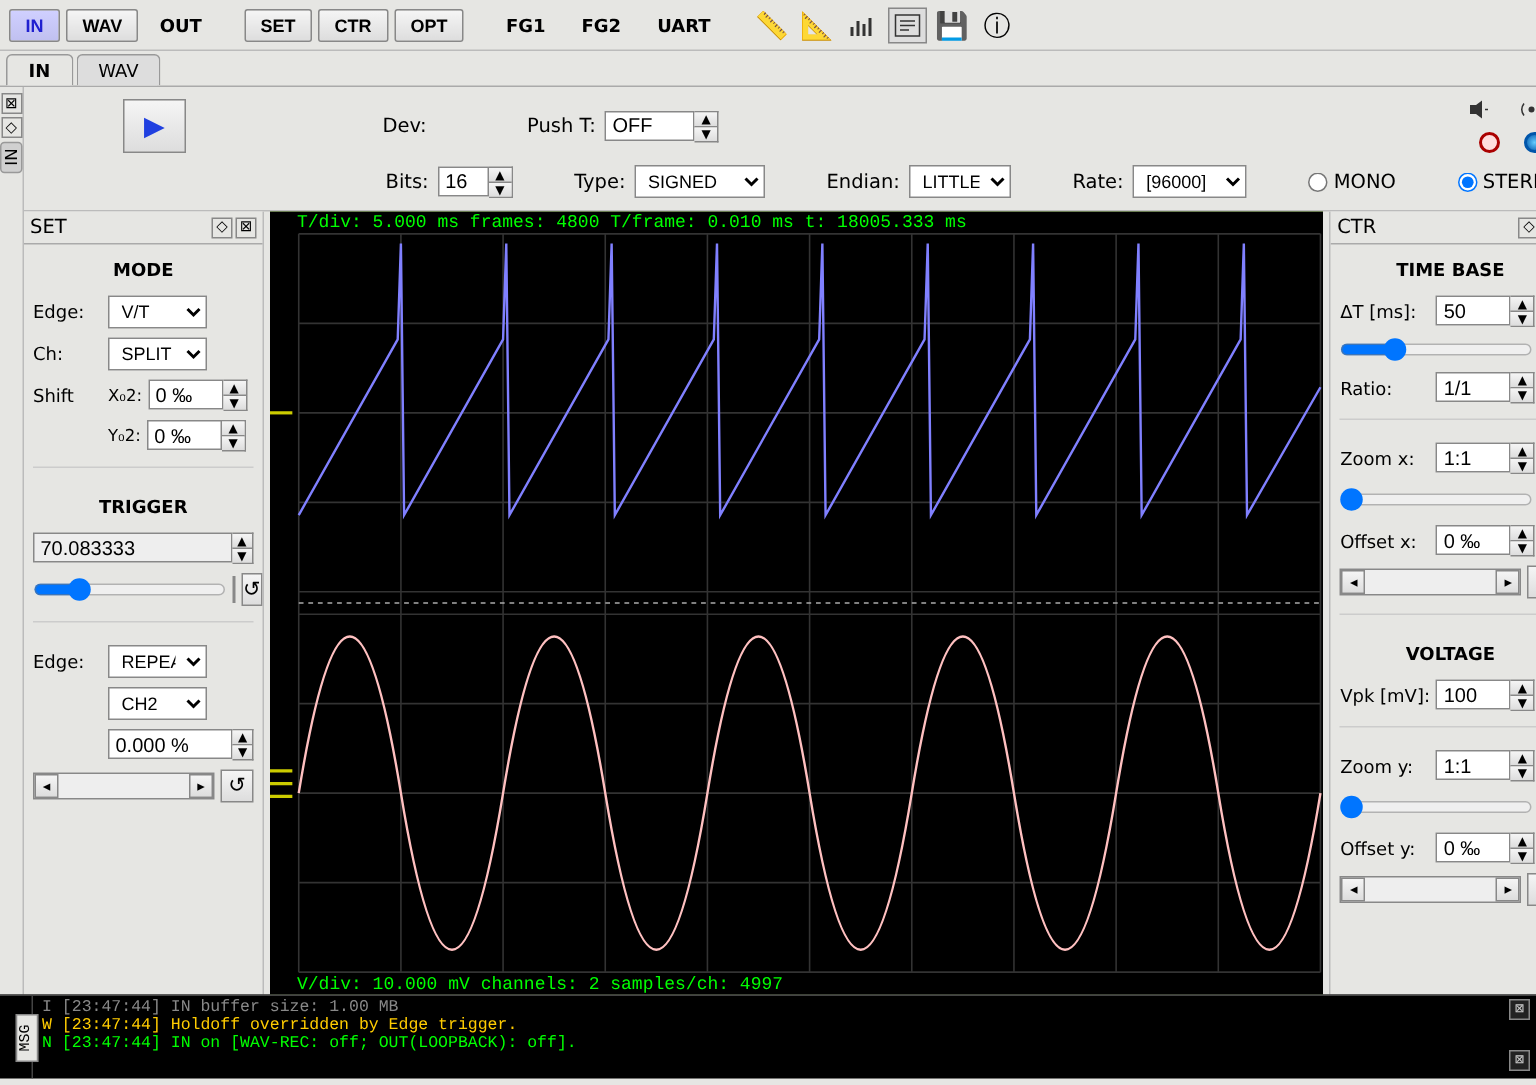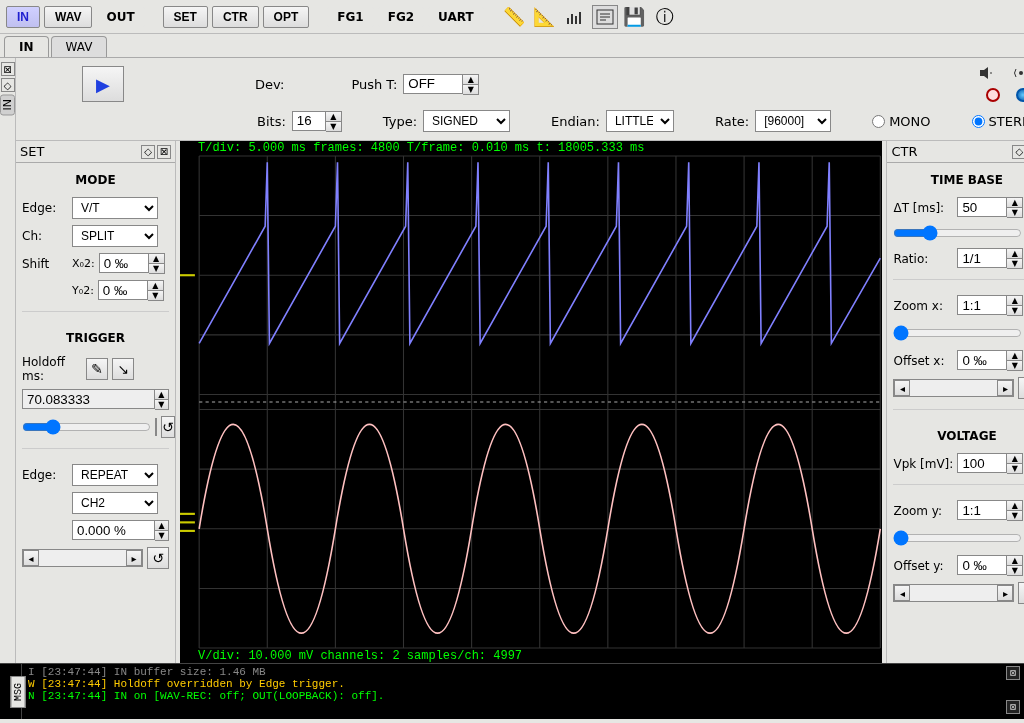--- a/index.html
+++ b/index.html
@@ -50,21 +50,21 @@
   .panel-right{ width:160px; border-left:1px solid #bbb; overflow:hidden; }
   .panel-head { display:flex; align-items:center; padding:2px 4px; border-bottom:1px solid #aaa; font-size:13px; height:22px; }
   .panel-head .pico{ margin-left:auto; display:flex; gap:2px; }
   .pico span{ width:14px; height:14px; border:1px solid #888; font-size:10px; display:flex; align-items:center; justify-content:center; cursor:pointer; }
   .panel-body{ padding:6px; display:flex; flex-direction:column; gap:6px; overflow-y:auto; }
   .phdr{ font-weight:bold; text-align:center; padding:4px 0; }
   .prow{ display:flex; align-items:center; gap:4px; }
   .prow label{ width:46px; font-size:12px; }
   .prow label.wlab{ width:60px; }
   .prow .spin input{ width:50px; }
-  .fullsel{ width:86px; height:22px; border:1px solid #888; }
+  .fullsel{ width:66px; height:22px; border:1px solid #888; }
   .slider-row{ display:flex; align-items:center; gap:4px; }
   .hslider{ flex:1; height:18px; }
   .rst{ width:22px; height:22px; border:1px solid #888; display:flex; align-items:center; justify-content:center; cursor:pointer; font-size:14px; background:linear-gradient(#f5f5f5,#ddd); }
   .scrollbar-h{ height:18px; border:1px solid #888; background:#eee; position:relative; flex:1; }
   .sb-btn{ width:16px; height:16px; position:absolute; top:0; border:1px solid #888; background:linear-gradient(#f5f5f5,#ddd); font-size:10px; display:flex; align-items:center; justify-content:center; }
   .sb-btn.l{left:0;} .sb-btn.r{right:0;}
   .ruler{ height:18px; background:repeating-linear-gradient(90deg,#888 0,#888 1px,transparent 1px,transparent 6px); border:1px solid #888; flex:1; }
 
   .scope-wrap{ flex:1; background:#4d7c0f; position:relative; margin:0 4px; }
   .scope-txt{ color:#0f0; font-family:"Courier New",monospace; font-size:12px; position:absolute; }
@@ -227,25 +227,20 @@
               <div class="spin">
                 <input value="0 ‰" style="">
                 <div class="ar">
                   <span>▲</span>
                   <span>▼</span>
                 </div>
               </div>
             </div>
           <div class="spacer-v"></div>
           <div class="phdr">TRIGGER</div>
-          <div class="prow">
-              <label class="wlab">Holdoff  ms:</label>
-            <span class="rst">✎</span>
-            <span class="rst">↘</span>
-          </div>
           <div class="spin" style="width:100%">
               <input style="width: 100%; background: rgb(238, 238, 238);" readonly="" value="70.083333">
               <div class="ar">
                 <span>▲</span>
                 <span>▼</span>
               </div>
             </div>
           <div class="slider-row">
               <input type="range" class="hslider" value="20" style="">
               <div class="ruler" style="flex:2"></div>
@@ -443,20 +438,20 @@
 
   <div class="vstrip vstrip-right">
     <span class="vtxt active">CTR</span>
     <span class="vtxt">OPT</span>
   </div>
 </div>
 
 <div class="console">
   <div class="vline"></div>
   <div class="msgtab">MSG</div>
-  <div><span class="ln-i">I</span> <span class="ln-i">[23:47:44] IN buffer size: 1.46 MB</span></div>
+  <div><span class="ln-i">I</span> <span class="ln-i">[23:47:44] IN buffer size: 1.00 MB</span></div>
   <div><span class="ln-w">W</span> <span class="ln-w">[23:47:44] Holdoff overridden by Edge trigger.</span></div>
   <div><span class="ln-n">N</span> <span class="ln-n">[23:47:44] IN on [WAV-REC: off; OUT(LOOPBACK): off].</span></div>
   <div class="closebox">
       <span>⊠</span>
       <span>⊠</span>
     </div>
 </div>
 
 </body></html>

